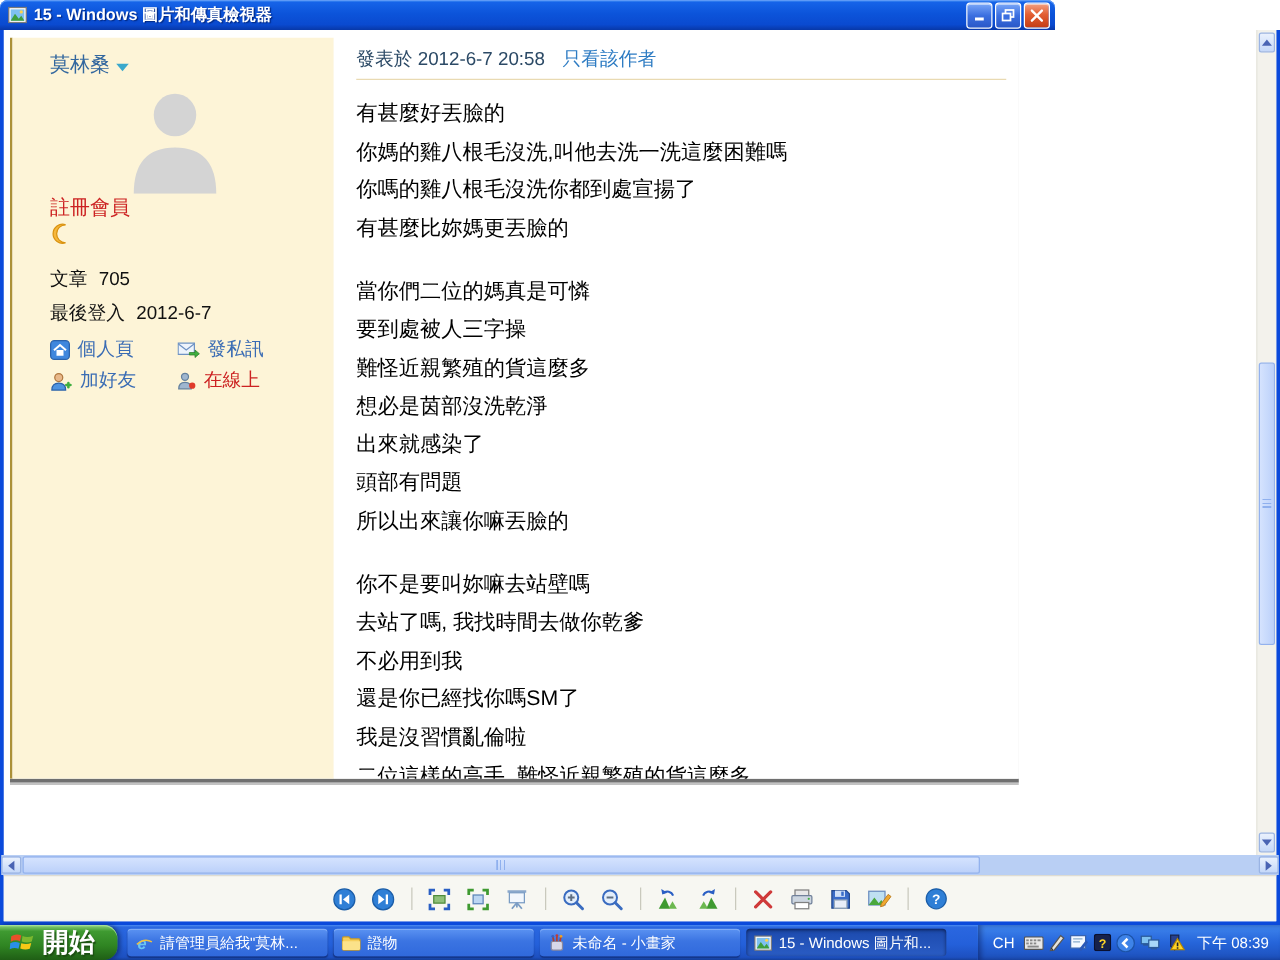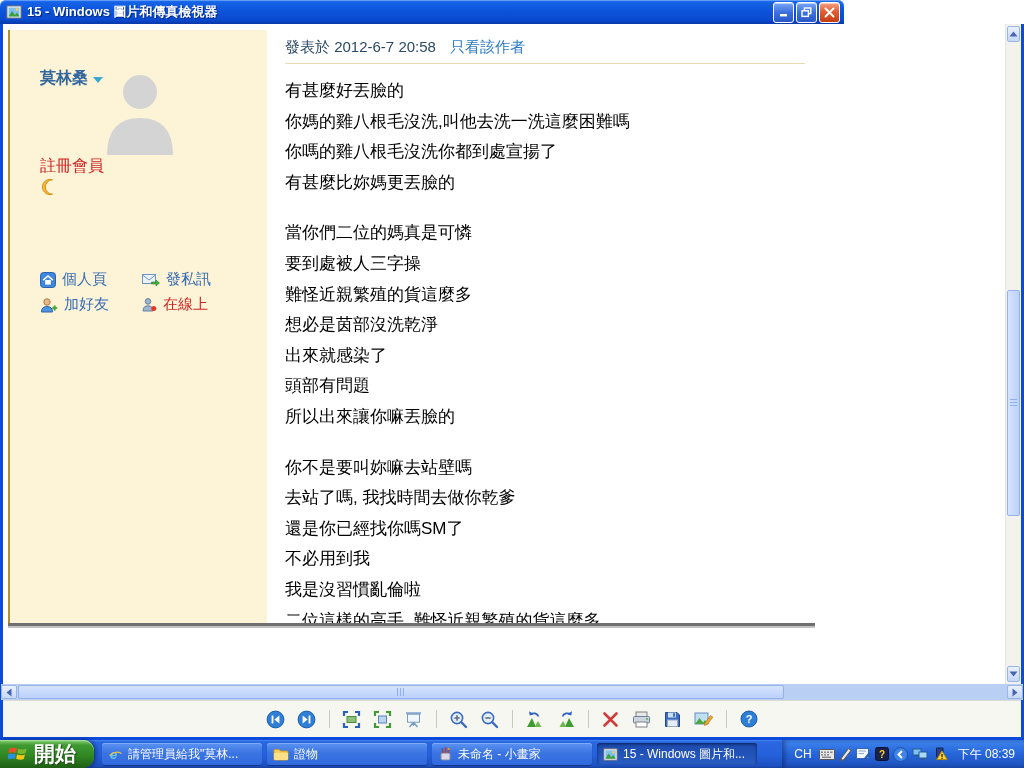--- a/index.html
+++ b/index.html
@@ -25,22 +25,22 @@
     box-shadow:inset 0 1px 0 rgba(255,255,255,.5);}
   .win-btn.close{background:linear-gradient(180deg,#f2a183 0%,#e35f33 45%,#c43d14 100%);}
   
   .window-body{position:absolute;top:24px;left:0;width:1024px;height:716px;background:#0b4adb;}
   .client{position:absolute;left:3px;top:0;width:1018px;height:713px;background:#ffffff;}
   
   .forum-image{position:absolute;left:5px;top:6px;width:807px;height:593px;overflow:hidden;
     background:#fff;border-bottom:3px solid #6f6f6f;box-shadow:0 2px 0 #c2c2c2;}
   .side-edge{position:absolute;left:0;top:0;bottom:0;width:2px;background:var(--sidebar-edge,#ab9038);}
   .sidebar{position:absolute;left:2px;top:0;bottom:0;width:257px;background:var(--sidebar-bg,#fdf4d7);}
-  .username{position:absolute;left:30px;top:12px;font-size:16px;font-weight:bold;
-    color:var(--username-blue,#33679e);display:flex;align-items:center;gap:5px;margin-top:26px;}
+  .username{position:absolute;left:30px;top:12px;font-size:16px;font-weight:normal;
+    color:var(--username-blue,#33679e);display:flex;align-items:center;gap:5px;}
   .dd-tri{width:0;height:0;border-left:5px solid transparent;border-right:5px solid transparent;
     border-top:6px solid #3aa8cc;margin-top:3px;}
   .avatar{position:absolute;left:84px;top:33px;width:92px;height:92px;}
   .user-group{position:absolute;left:30px;top:126px;font-size:16px;color:var(--group-red,#cc2222);}
   .moon{position:absolute;left:30px;top:148px;width:18px;height:18px;}
   .stats{position:absolute;left:30px;top:180px;font-size:15px;color:#111;}
   .stat-row{height:27px;line-height:27px;white-space:nowrap;}
   .stat-label{margin-right:9px;}
   .links{position:absolute;left:30px;top:240px;display:grid;grid-template-columns:102px auto;
     row-gap:6px;font-size:15px;}
@@ -149,20 +149,24 @@
           <span class="dd-tri"></span>
         </div>
         <div class="avatar"><svg width="92" height="92" viewBox="0 0 92 92">
               <circle cx="46" cy="29" r="17" fill="#d4d4d4"></circle>
               <path d="M13 92 Q13 55 46 55 Q79 55 79 92 Z" fill="#d4d4d4"></path>
             </svg></div>
         <div class="user-group">註冊會員</div>
         <div class="moon"><svg width="18" height="18" viewBox="0 0 18 18">
               <path d="M12.5 1.8 A7.6 7.6 0 1 0 12.5 16.2 A6 6 0 1 1 12.5 1.8 Z" fill="#f6b73c" stroke="#d9920f"></path>
             </svg></div>
+        <div class="stats">
+            <div class="stat-row"><span class="stat-label">文章</span><span class="stat-value">705</span></div>
+            <div class="stat-row"><span class="stat-label">最後登入</span><span class="stat-value">2012-6-7</span></div>
+          </div>
         <div class="links">
             <div class="ulink">
               <span style="display: flex;">
                 <svg width="16" height="16" viewBox="0 0 16 16">
                   <rect x="0.5" y="0.5" width="15" height="15" rx="3" fill="#3f87dd" stroke="#2a62ab"></rect>
                   <path d="M3.2 8.2 L8 4 L12.8 8.2" fill="none" stroke="#fff" stroke-width="1.6"></path>
                   <rect x="5.2" y="8" width="5.6" height="4.6" fill="#fff"></rect>
                 </svg>
               </span>
               <span>個人頁</span>
@@ -216,22 +220,22 @@
             <div class="post-line">當你們二位的媽真是可憐</div>
             <div class="post-line">要到處被人三字操</div>
             <div class="post-line">難怪近親繁殖的貨這麼多</div>
             <div class="post-line">想必是茵部沒洗乾淨</div>
             <div class="post-line">出來就感染了</div>
             <div class="post-line">頭部有問題</div>
             <div class="post-line">所以出來讓你嘛丟臉的</div>
             <div class="post-line blank"></div>
             <div class="post-line">你不是要叫妳嘛去站壁嗎</div>
             <div class="post-line">去站了嗎, 我找時間去做你乾爹</div>
+            <div class="post-line">不必用到我</div>
             <div class="post-line">還是你已經找你嗎SM了</div>
-            <div class="post-line">不必用到我</div>
             <div class="post-line">我是沒習慣亂倫啦</div>
             <div class="post-line">二位這樣的高手, 難怪近親繁殖的貨這麼多</div>
           </div>
       </div>
     </div>
   </div>
 
   <div class="vscroll">
     <div class="scroll-btn vup">
         <svg width="9" height="6" viewBox="0 0 9 6">

